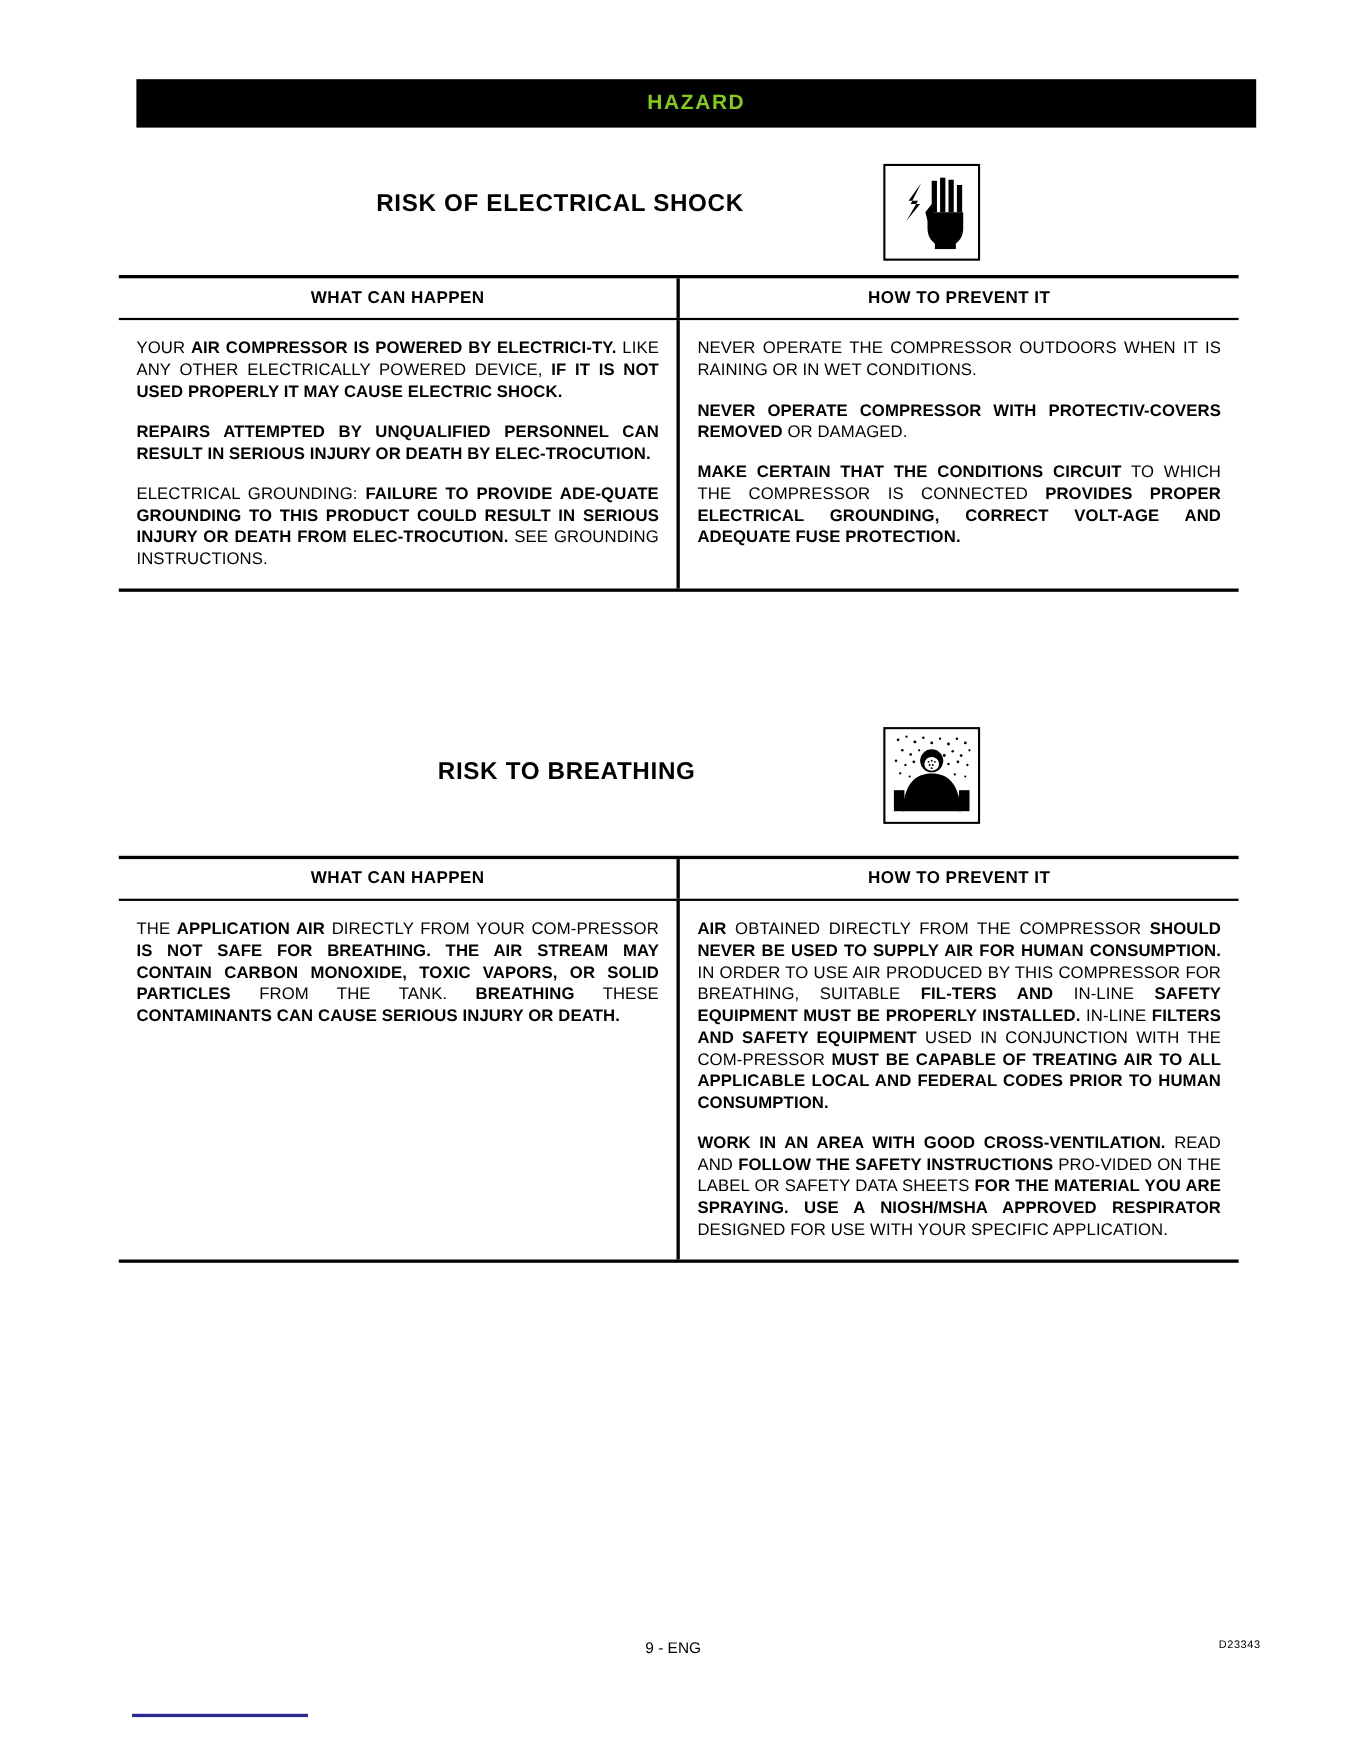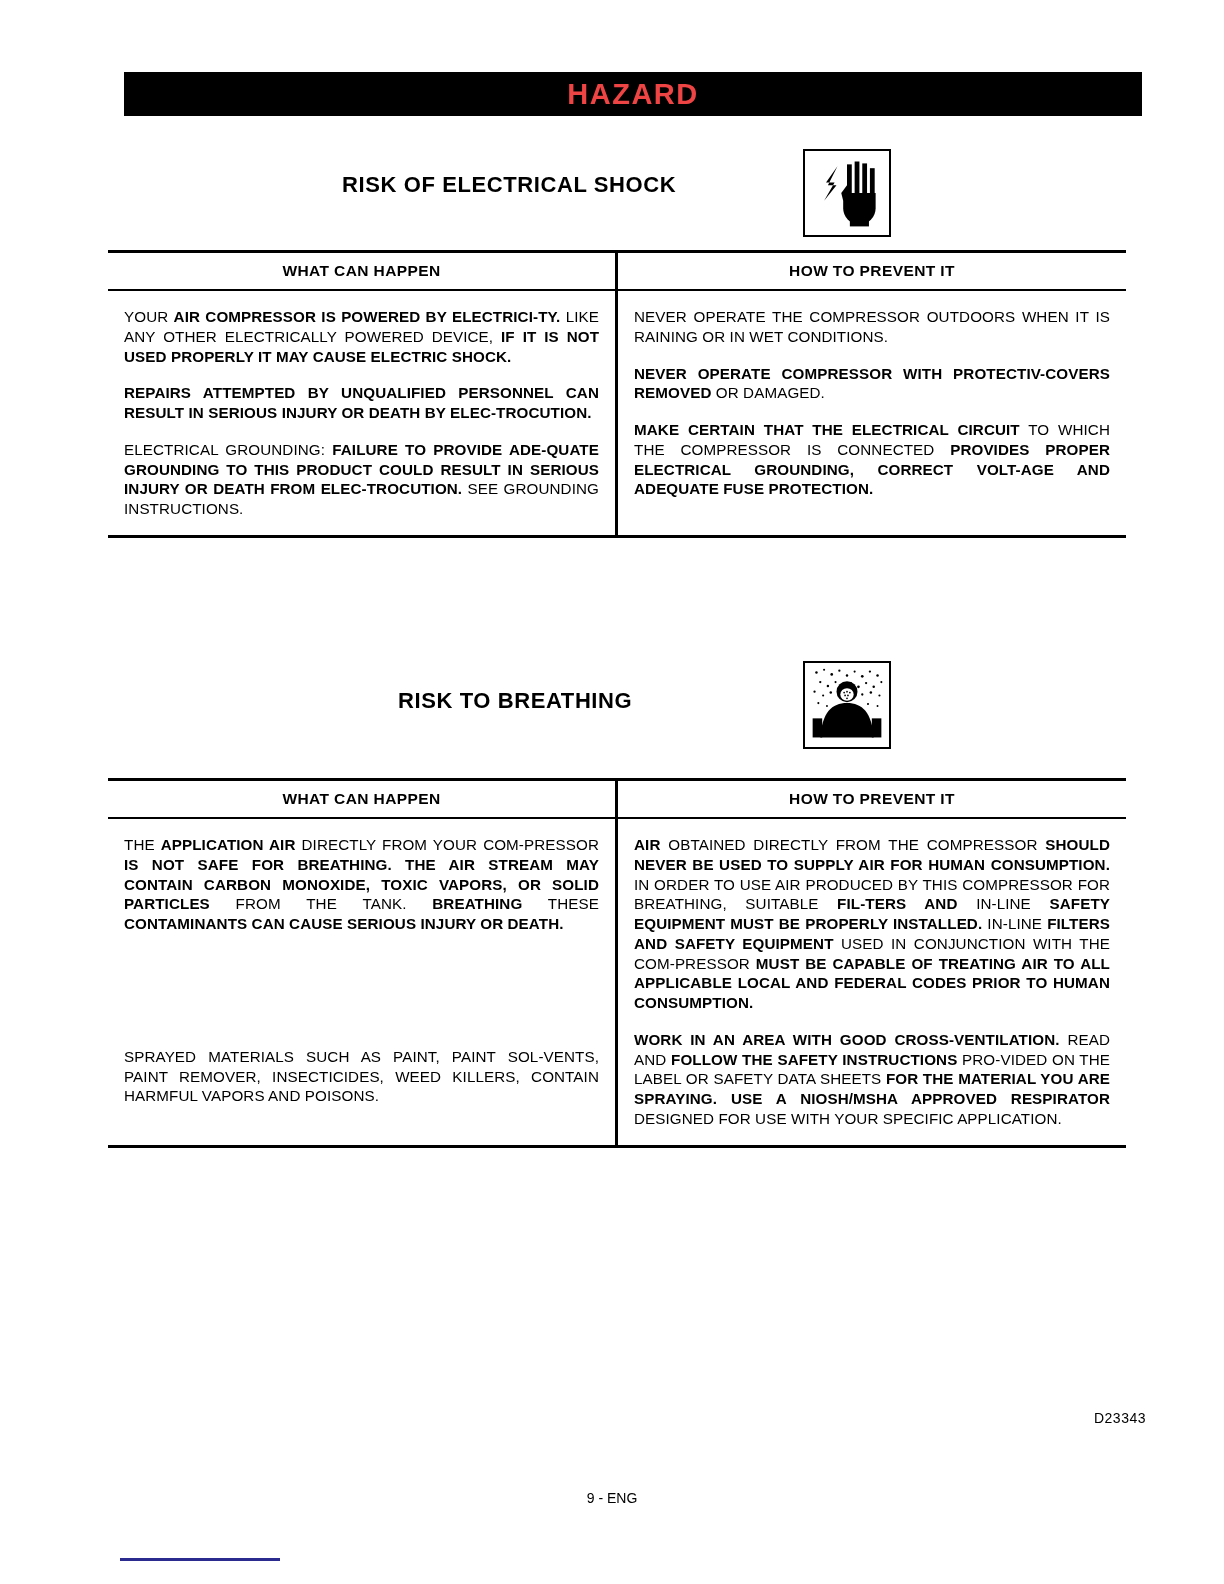--- a/index.html
+++ b/index.html
@@ -23,22 +23,22 @@
   }
 
   
   .hazard-banner {
     position: absolute;
     left: 124px;
     top: 72px;
     width: 1018px;
     height: 44px;
     background: #000000;
-    color: #ef4444;
-    font-size: 29px;
+    color: #84cc16;
+    font-size: 19px;
     font-weight: bold;
     letter-spacing: 1.5px;
     display: flex;
     align-items: center;
     justify-content: center;
   }
 
   
   .section-title {
     position: absolute;
@@ -110,22 +110,22 @@
     position: absolute;
     left: 0;
     top: 1490px;
     width: 1224px;
     text-align: center;
     font-size: 14px;
   }
   .footer-code {
     position: absolute;
     right: 78px;
-    top: 1410px;
-    font-size: 14px;
+    top: 1490px;
+    font-size: 10px;
     letter-spacing: 0.5px;
   }
   .edge-mark {
     position: absolute;
     left: 120px;
     top: 1558px;
     width: 160px;
     height: 3px;
     background: #2b2b8f;
   }
@@ -167,21 +167,21 @@
     </div>
     <div class="body-row">
       <div class="cell left">
         <p class="para">YOUR <b>AIR COMPRESSOR IS POWERED BY ELECTRICI-TY.</b> LIKE ANY OTHER ELECTRICALLY POWERED DEVICE, <b>IF IT IS NOT USED PROPERLY IT MAY CAUSE ELECTRIC SHOCK.</b></p>
         <p class="para"><b>REPAIRS ATTEMPTED BY UNQUALIFIED PERSONNEL CAN RESULT IN SERIOUS INJURY OR DEATH BY ELEC-TROCUTION.</b></p>
         <p class="para">ELECTRICAL GROUNDING: <b>FAILURE TO PROVIDE ADE-QUATE GROUNDING TO THIS PRODUCT COULD RESULT IN SERIOUS INJURY OR DEATH FROM ELEC-TROCUTION.</b> SEE GROUNDING INSTRUCTIONS.</p>
       </div>
       <div class="cell right">
         <p class="para">NEVER OPERATE THE COMPRESSOR OUTDOORS WHEN IT IS RAINING OR IN WET CONDITIONS.</p>
         <p class="para"><b>NEVER OPERATE COMPRESSOR WITH PROTECTIV-COVERS REMOVED</b> OR DAMAGED.</p>
-        <p class="para"><b>MAKE CERTAIN THAT THE ELECTRICAL CIRCUIT</b> TO WHICH THE COMPRESSOR IS CONNECTED <b>PROVIDES PROPER ELECTRICAL GROUNDING, CORRECT VOLT-AGE AND ADEQUATE FUSE PROTECTION.</b></p>
+        <p class="para"><b>MAKE CERTAIN THAT THE CONDITIONS CIRCUIT</b> TO WHICH THE COMPRESSOR IS CONNECTED <b>PROVIDES PROPER ELECTRICAL GROUNDING, CORRECT VOLT-AGE AND ADEQUATE FUSE PROTECTION.</b></p>
       </div>
     </div>
   </div>
 
   <div class="section-title" style="left:398px; top:688px;">RISK TO BREATHING</div>
 
   <div class="picto" style="left:803px; top:661px;">
     <svg viewBox="0 0 88 88" width="84" height="84" aria-hidden="true">
       <rect x="0" y="0" width="88" height="88" fill="#ffffff"></rect>
 
@@ -237,21 +237,20 @@
 
   <div class="tbl" style="top:778px;">
     <div class="hdr-row">
       <div class="hdr-cell left">WHAT CAN HAPPEN</div>
       <div class="hdr-cell right">HOW TO PREVENT IT</div>
     </div>
     <div class="body-row">
       <div class="cell left">
         <p class="para">THE <b>APPLICATION AIR</b> DIRECTLY FROM YOUR COM-PRESSOR <b>IS NOT SAFE FOR BREATHING. THE AIR STREAM MAY CONTAIN CARBON MONOXIDE, TOXIC VAPORS, OR SOLID PARTICLES</b> FROM THE TANK. <b>BREATHING</b> THESE <b>CONTAMINANTS CAN CAUSE SERIOUS INJURY OR DEATH.</b></p>
         <div class="spacer-gap"></div>
-        <p class="para">SPRAYED MATERIALS SUCH AS PAINT, PAINT SOL-VENTS, PAINT REMOVER, INSECTICIDES, WEED KILLERS, CONTAIN HARMFUL VAPORS AND POISONS.</p>
       </div>
       <div class="cell right">
         <p class="para"><b>AIR</b> OBTAINED DIRECTLY FROM THE COMPRESSOR <b>SHOULD NEVER BE USED TO SUPPLY AIR FOR HUMAN CONSUMPTION.</b> IN ORDER TO USE AIR PRODUCED BY THIS COMPRESSOR FOR BREATHING, SUITABLE <b>FIL-TERS AND</b> IN-LINE <b>SAFETY EQUIPMENT MUST BE PROPERLY INSTALLED.</b> IN-LINE <b>FILTERS AND SAFETY EQUIPMENT</b> USED IN CONJUNCTION WITH THE COM-PRESSOR <b>MUST BE CAPABLE OF TREATING AIR TO ALL APPLICABLE LOCAL AND FEDERAL CODES PRIOR TO HUMAN CONSUMPTION.</b></p>
         <p class="para"><b>WORK IN AN AREA WITH GOOD CROSS-VENTILATION.</b> READ AND <b>FOLLOW THE SAFETY INSTRUCTIONS</b> PRO-VIDED ON THE LABEL OR SAFETY DATA SHEETS <b>FOR THE MATERIAL YOU ARE SPRAYING. USE A NIOSH/MSHA APPROVED RESPIRATOR</b> DESIGNED FOR USE WITH YOUR SPECIFIC APPLICATION.</p>
       </div>
     </div>
   </div>
 
   <div class="footer-page">9 - ENG</div>
   <div class="footer-code">D23343</div>

